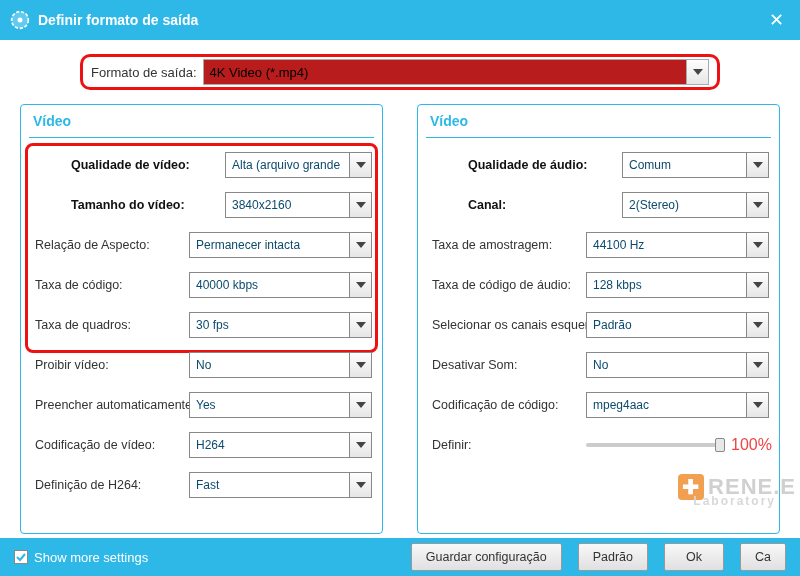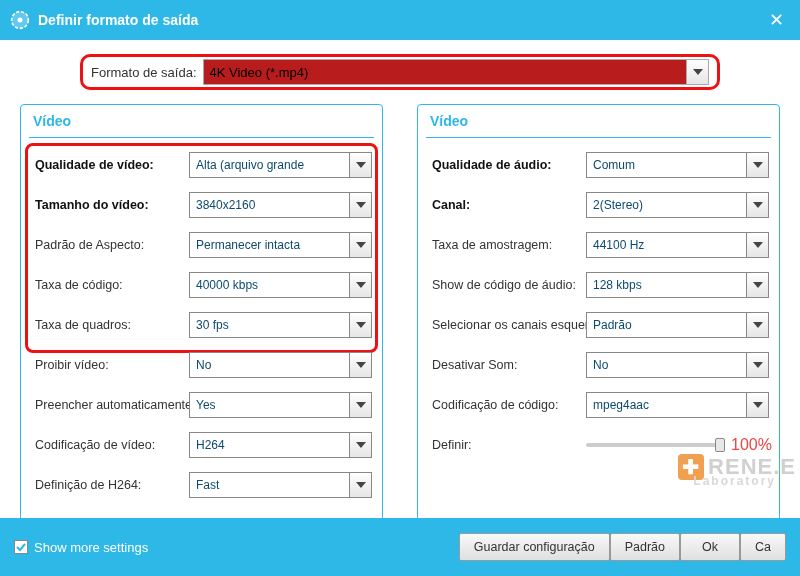--- a/index.html
+++ b/index.html
@@ -62,21 +62,21 @@
   }
   .panel-divider {
     position: absolute; left: 8px; right: 8px; top: 32px;
     border-top: 1px solid #2db8e8;
   }
   .field-row {
     display: flex; align-items: center; height: 40px;
     font-size: 12.5px; color: #333;
   }
   .field-row .flabel { width: 158px; padding-left: 4px; overflow: hidden; white-space: nowrap; }
-  .field-row.bold .flabel { font-weight: bold; color: #111; }
+  .field-row.bold .flabel { font-weight: bold; color: #111; margin-left: 36px; }
   .combo {
     flex: 1; height: 26px; border: 1px solid #888; background: #fff;
     position: relative; display: flex; align-items: center;
     font-size: 12px; padding: 12px 6px; color: #0c4a6e;
     overflow: hidden; white-space: nowrap;
   }
   .combo .combo-arrow { border-left: 1px solid #888; }
   .highlight-box {
     position: absolute;
     border: 3px solid #e11; border-radius: 8px;
@@ -88,28 +88,28 @@
   .slider-track {
     flex: 1; height: 4px; background: #ccc; border-radius: 2px; position: relative;
   }
   .slider-thumb {
     position: absolute; right: 0; top: -5px;
     width: 10px; height: 14px; background: #e8e8e8;
     border: 1px solid #888; border-radius: 2px;
   }
   .slider-val { font-size: 16px; color: #ef4444; width: 38px; text-align: right; }
   .footer {
-    height: 58px; background: #2db8e8;
+    height: 38px; background: #2db8e8;
     display: flex; align-items: center; padding: 0 14px;
     font-size: 13px; color: #fff;
   }
   .footer .chk { width: 14px; height: 14px; background: #fff; border: 1px solid #888; margin-right: 6px; display: inline-flex; align-items: center; justify-content: center; }
   .footer .chk svg { width: 10px; height: 10px; }
   .footer-label { cursor: pointer; }
-  .footer-btns { margin-left: auto; display: flex; gap: 0; align-items: center; }
+  .footer-btns { margin-left: auto; display: flex; gap: 16px; align-items: center; }
   .footer-btn {
     background: linear-gradient(#f8f8f8,#e0e0e0);
     color: #333; border: 1px solid #999;
     height: 28px; padding: 0 14px; font-size: 12.5px;
     display: inline-flex; align-items: center; justify-content: center;
     cursor: pointer; border-radius: 2px;
     min-width: 60px;
   }
   .watermark {
     position: absolute; right: 4px; bottom: 38px;
@@ -177,21 +177,21 @@
               <div class="combo">
                 <span>3840x2160</span>
                 <span class="combo-arrow">
                   <svg viewBox="0 0 10 6">
                     <path d="M0 0 L5 6 L10 0 Z" fill="#444"></path>
                   </svg>
                 </span>
               </div>
             </div>
             <div class="field-row">
-              <div class="flabel">Padrão de Aspecto:</div>
+              <div class="flabel">Relação de Aspecto:</div>
               <div class="combo">
                 <span>Permanecer intacta</span>
                 <span class="combo-arrow">
                   <svg viewBox="0 0 10 6">
                     <path d="M0 0 L5 6 L10 0 Z" fill="#444"></path>
                   </svg>
                 </span>
               </div>
             </div>
             <div class="field-row">
@@ -294,21 +294,21 @@
               <div class="combo">
                 <span>44100 Hz</span>
                 <span class="combo-arrow">
                   <svg viewBox="0 0 10 6">
                     <path d="M0 0 L5 6 L10 0 Z" fill="#444"></path>
                   </svg>
                 </span>
               </div>
             </div>
             <div class="field-row">
-              <div class="flabel">Show de código de áudio:</div>
+              <div class="flabel">Taxa de código de áudio:</div>
               <div class="combo">
                 <span>128 kbps</span>
                 <span class="combo-arrow">
                   <svg viewBox="0 0 10 6">
                     <path d="M0 0 L5 6 L10 0 Z" fill="#444"></path>
                   </svg>
                 </span>
               </div>
             </div>
             <div class="field-row">

